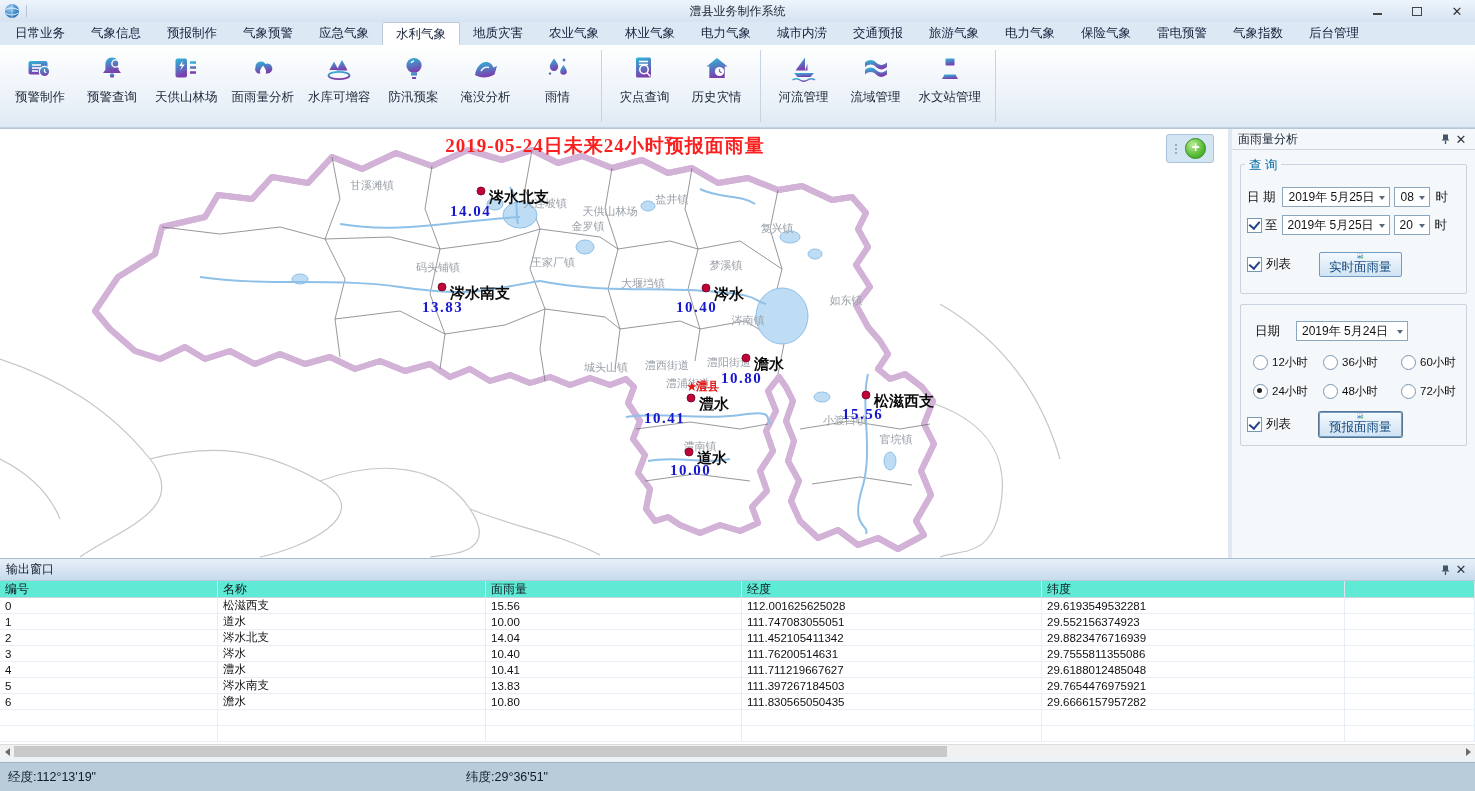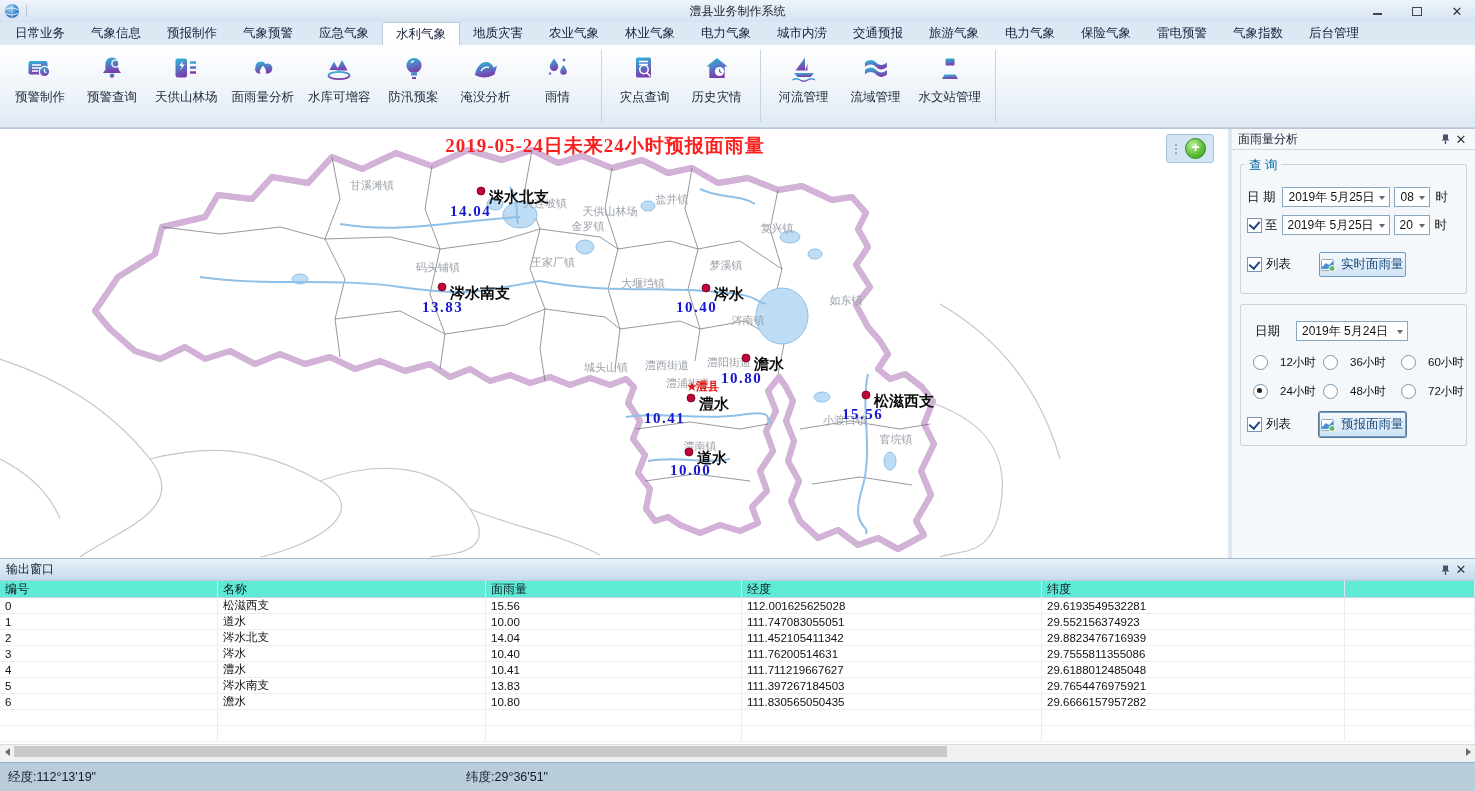--- a/index.html
+++ b/index.html
@@ -65,24 +65,24 @@
   .dd{background:#fff;border:1px solid #8ba6c0;height:20px;display:flex;align-items:center;
     font-size:12px;color:#111;padding-left:5px;position:relative;box-sizing:border-box;cursor:default;}
   .dd .dd-arrow{position:absolute;right:4px;top:8px;width:0;height:0;
     border-left:3.5px solid transparent;border-right:3.5px solid transparent;border-top:4px solid #5a6a7a;}
   .checkbox{width:13px;height:13px;background:#fff;border:1px solid #7a96b2;position:relative;flex:none;cursor:default;}
   .checkbox.checked::after{content:"";position:absolute;left:2.5px;top:0.5px;width:5px;height:8px;
     border:solid #224488;border-width:0 2px 2px 0;transform:rotate(40deg);}
   .radio{width:13px;height:13px;border-radius:50%;background:#fff;border:1px solid #7a96b2;position:relative;flex:none;cursor:default;}
   .radio.checked::after{content:"";position:absolute;left:3px;top:3px;width:5px;height:5px;border-radius:50%;background:#222;}
   .rp-btn{height:23px;border:1px solid #6f9cc6;border-radius:2px;background:linear-gradient(#f4f9fe,#d0e3f4);
-    display:flex;align-items:center;gap:5px;padding:0 1px;font-size:12.5px;color:#14487e;cursor:default;}
+    display:flex;align-items:center;padding:0 9px;font-size:12.5px;color:#14487e;cursor:default;flex-direction:column;}
   .rp-btn.focused{box-shadow:0 0 0 1px #5a7590;}
   #radio-grid{display:grid;grid-template-columns:70px 78px auto;row-gap:14px;margin:14px 0 0 12px;}
-  .radio-item{display:flex;align-items:center;gap:12px;font-size:11.5px;color:#111;}
+  .radio-item{display:flex;align-items:center;gap:4px;font-size:11.5px;color:#111;}
 
   
   #output{position:absolute;left:0;top:558px;width:1475px;height:204px;background:#fff;border-top:1px solid #a8bccc;box-sizing:border-box;}
   #out-header{height:21px;background:linear-gradient(#e7f0f8,#c7dbec);border-bottom:1px solid #b8cadc;
     display:flex;align-items:center;padding:0 6px;}
   #out-title{font-size:12px;color:#14202e;flex:1;}
   #out-table .cell{box-sizing:border-box;padding-left:5px;border-right:1px solid #e7edf4;border-bottom:1px solid #e9eff6;
     display:flex;align-items:center;overflow:hidden;white-space:nowrap;}
   #out-colhead{display:grid;grid-template-columns:218px 268px 256px 300px 303px 1fr;height:17px;}
   #out-colhead .cell{font-size:12px;color:#101820;border-right:1px solid #dde6ee;border-bottom:1px solid #c8d4e0;background:#5eead4;}

